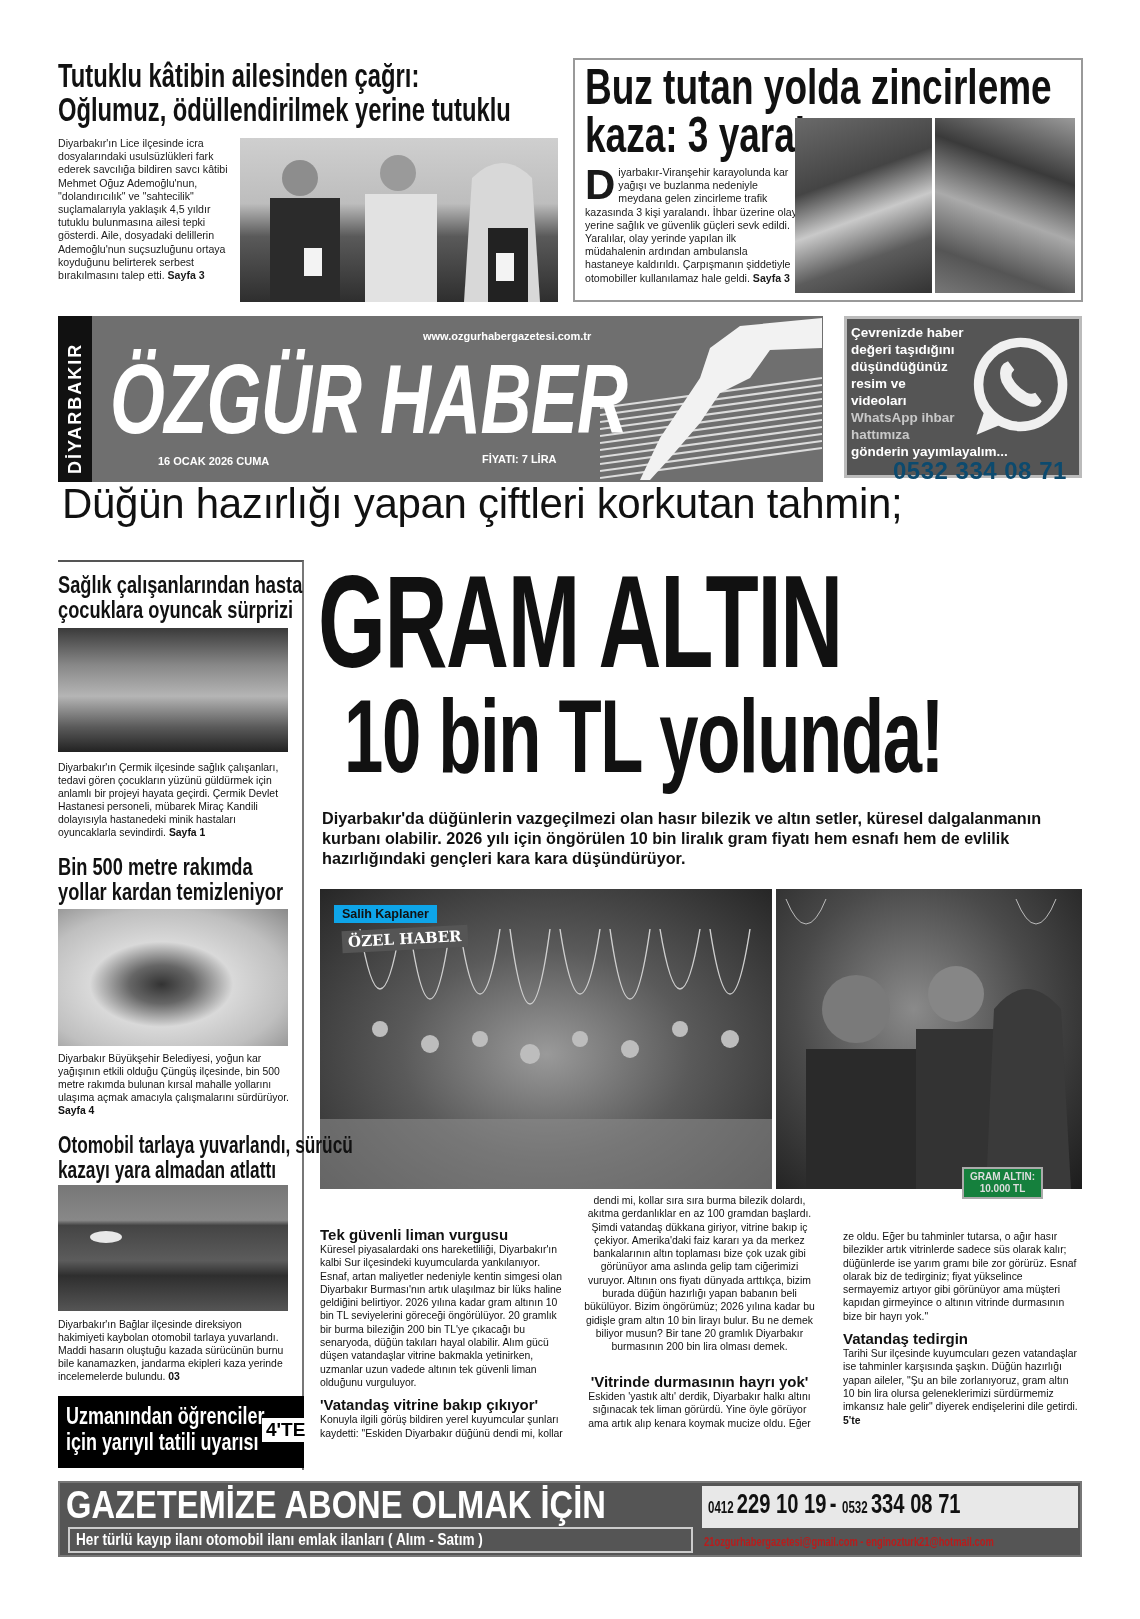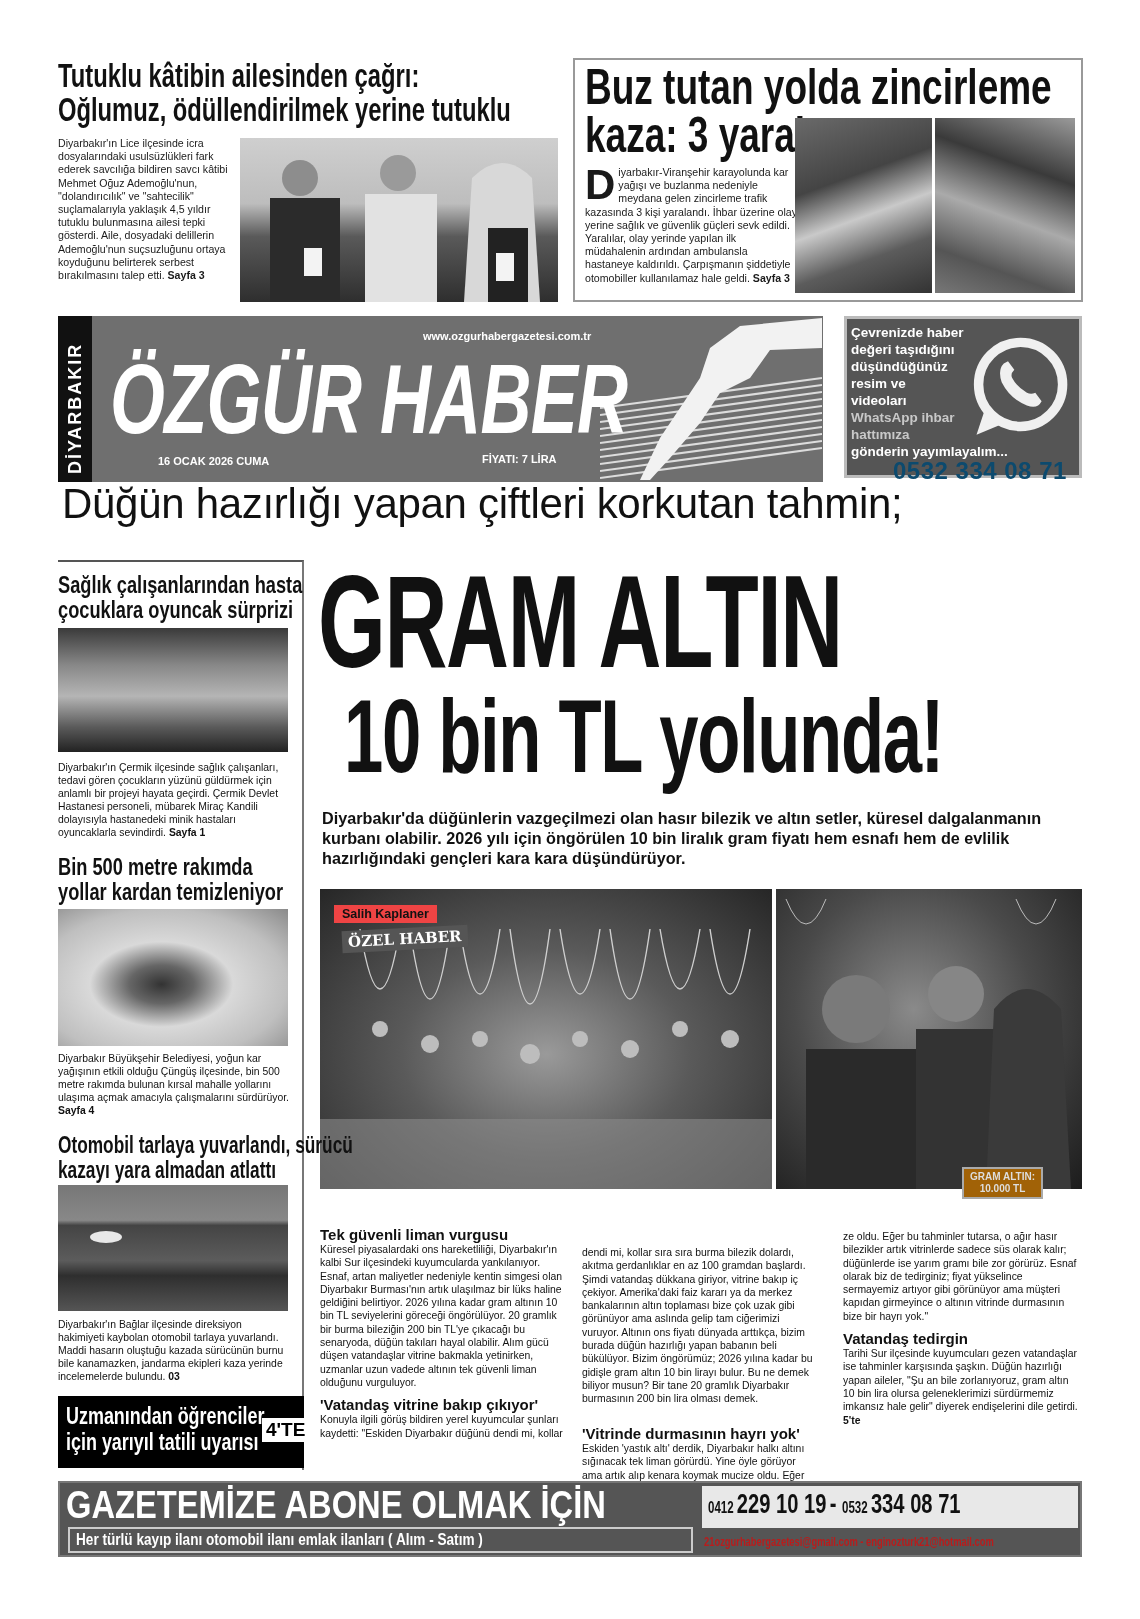--- a/index.html
+++ b/index.html
@@ -59,28 +59,28 @@
 
   #promo-box { left: 58px; top: 1396px; width: 246px; height: 72px; background: #000; }
   #promo-text { left: 66px; top: 1404px; color: #fff; font-size: 21px; line-height: 26px; }
   #promo-tag { left: 262px; top: 1418px; background: #fff; color: #000; font-size: 19px; font-weight: bold; padding: 0 4px; line-height: 24px; }
 
   
   #main-photo-1 { left: 320px; top: 889px; width: 452px; height: 300px;
     background: radial-gradient(ellipse at 50% 55%, #9a9a9a 0%, #5a5a5a 45%, #262626 100%); }
   #main-photo-2 { left: 776px; top: 889px; width: 306px; height: 300px;
     background: radial-gradient(ellipse at 45% 40%, #8a8a8a 0%, #4a4a4a 50%, #1c1c1c 100%); }
-  #byline { left: 334px; top: 905px; background: #ef4444; font-size: 12.5px; font-weight: bold; padding: 2px 8px; }
+  #byline { left: 334px; top: 905px; background: #0ea5e9; font-size: 12.5px; font-weight: bold; padding: 2px 8px; }
   #ozel-tag { left: 342px; top: 928px; background: #555; color: #fff; font-family: "DejaVu Serif", serif; font-size: 15px; font-weight: bold; padding: 2px 6px; transform: rotate(-3deg); }
-  #price-sign { left: 962px; top: 1167px; background: #a16207; color: #ddd; border: 2px solid #aaa; font-size: 10px; font-weight: bold; padding: 2px 6px; text-align:center; line-height: 12px; }
+  #price-sign { left: 962px; top: 1167px; background: #15803d; color: #ddd; border: 2px solid #aaa; font-size: 10px; font-weight: bold; padding: 2px 6px; text-align:center; line-height: 12px; }
 
   
   .col { position: absolute; top: 1228px; font-size: 10.4px; line-height: 13.3px; }
   #col-1 { left: 320px; width: 245px; top: 1230px; }
-  #col-2 { left: 582px; width: 235px; top: 1246px; }
+  #col-2 { left: 582px; width: 235px; top: 1194px; text-align: center; }
   #col-3 { left: 843px; width: 238px; top: 1230px; }
   .col h3 { font-size: 15px; line-height: 16px; font-weight: bold; margin-top: 8px; }
   .col h3.first { margin-top: -3px; }
   .col p { margin: 0; }
 
   
   #footer { left: 58px; top: 1481px; width: 1024px; height: 76px; background: #555; border: 2px solid #777; }
   #footer-title { left: 66px; top: 1484px; color: #fff; font-size: 36px; line-height: 42px; font-weight: bold; }
   #footer-sub { left: 68px; top: 1527px; width: 625px; border: 2px solid #ccc; color: #fff; font-size: 16px; font-weight: bold; padding: 1px 6px; line-height: 20px; }
   #footer-phones { left: 702px; top: 1486px; width: 376px; height: 42px; background: #e8e8e8; font-weight: bold; padding: 2px 6px; white-space: nowrap; }

